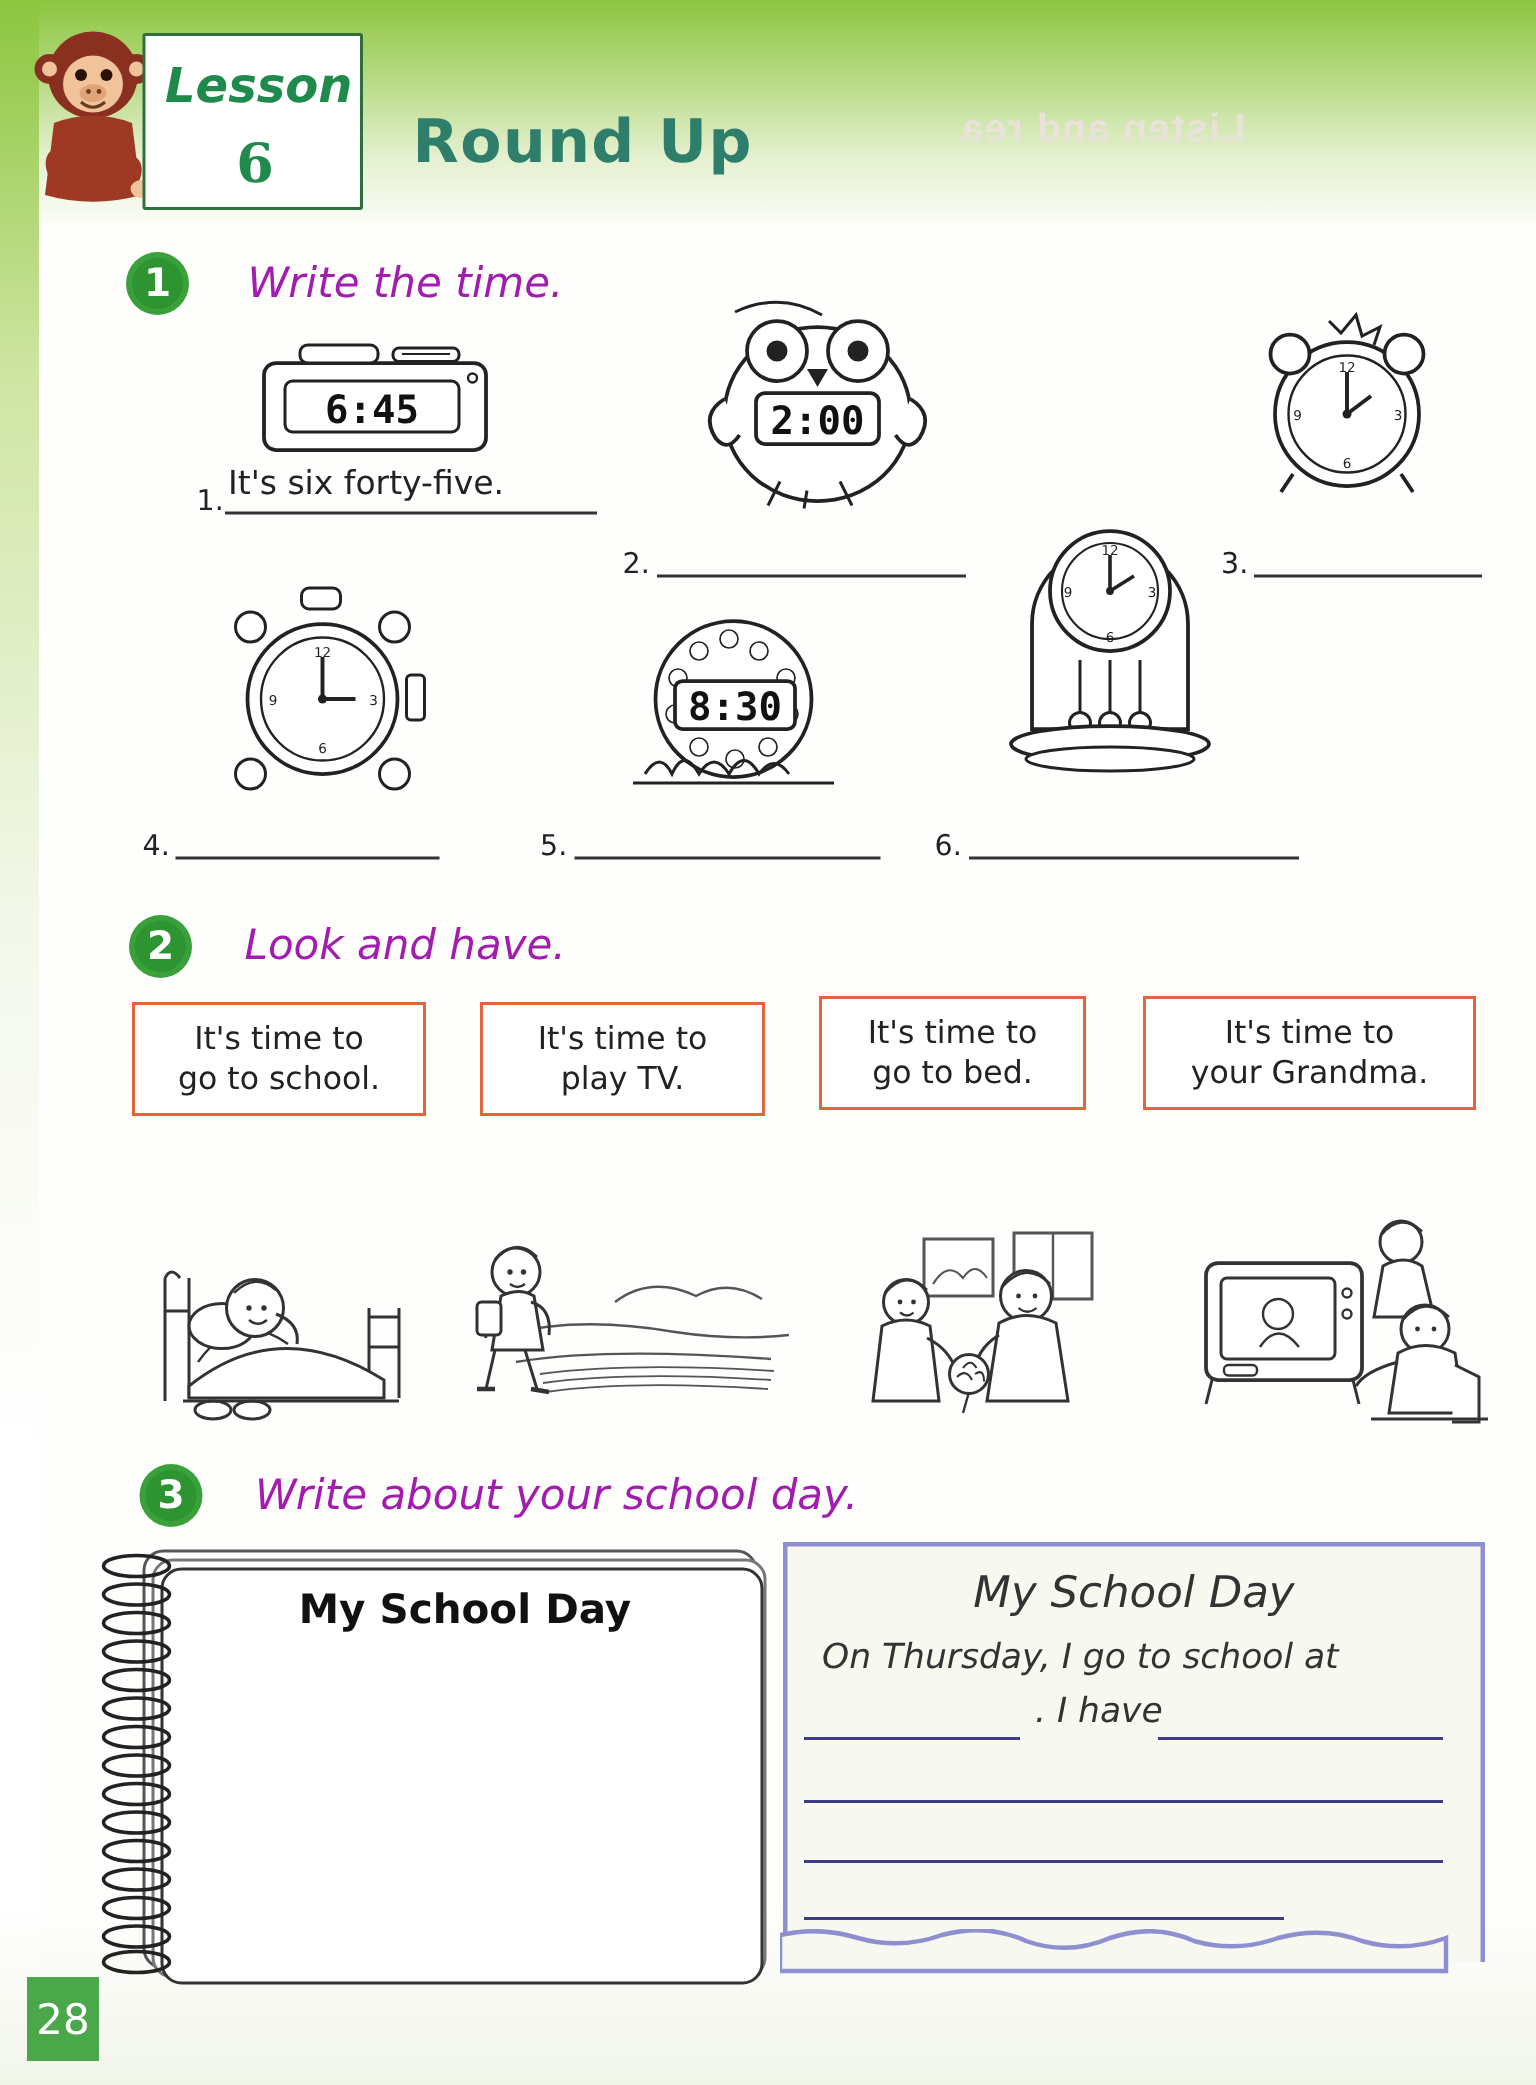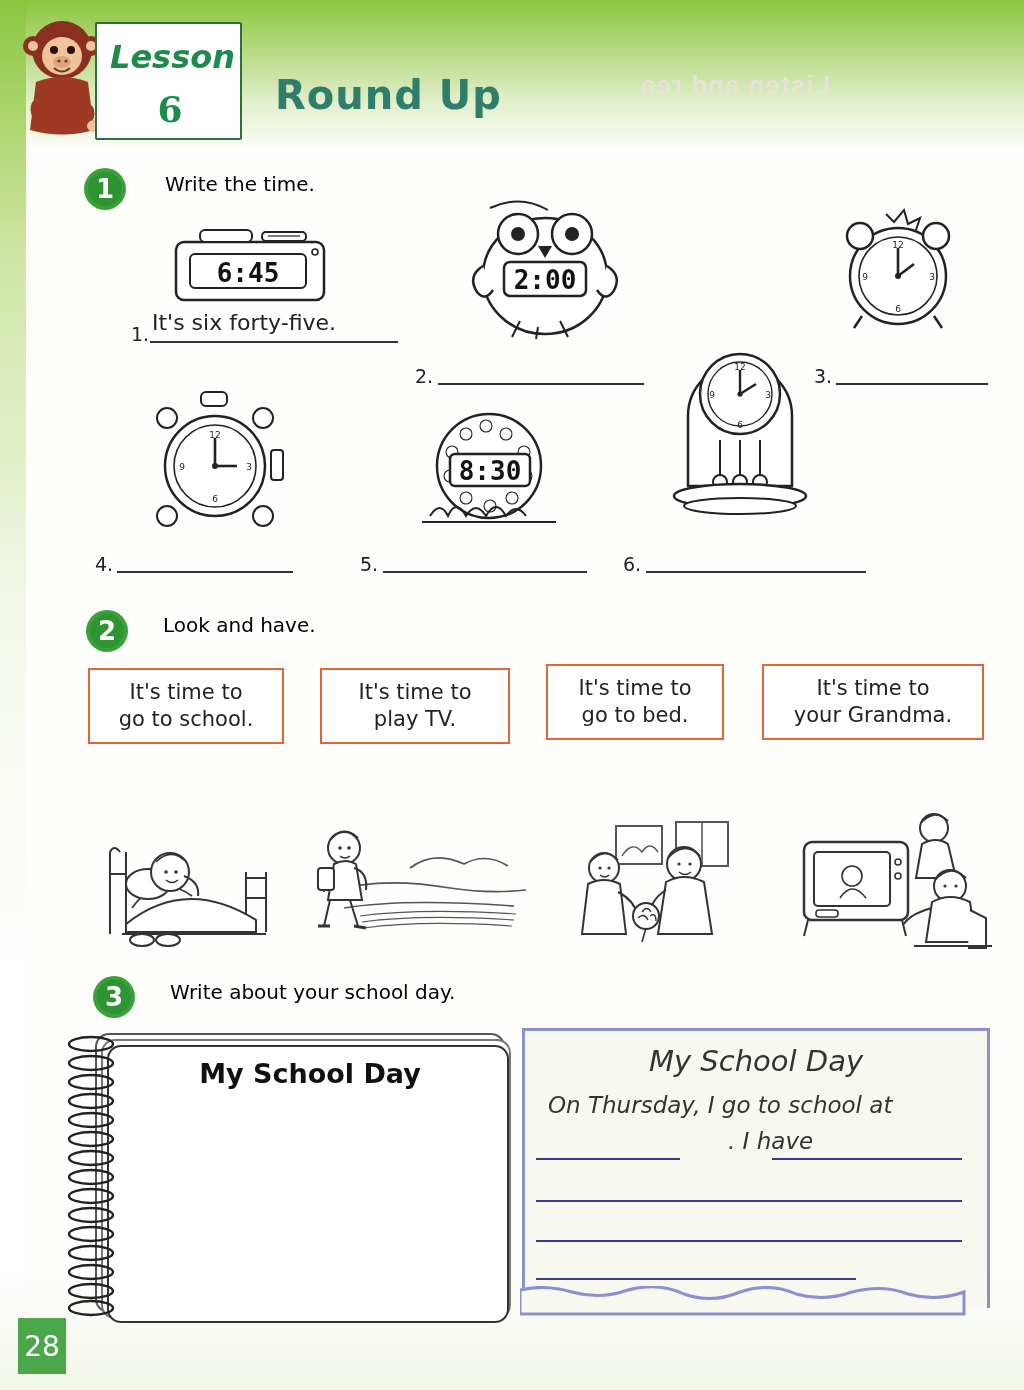--- a/index.html
+++ b/index.html
@@ -68,21 +68,21 @@
     position:absolute; width:44px; height:44px;
     color:#fff; font-size:26px; font-weight:bold;
     display:flex; align-items:center; justify-content:center;
     font-family:"DejaVu Sans", sans-serif;
   }
   .ex-num .burst { position:absolute; inset:0; }
   .ex-num span { position:relative; z-index:2; }
   .ex-title {
     position:absolute;
     font-family:"DejaVu Sans", sans-serif;
-    font-size:20px; color:#000000; font-weight:500;
+    font-size:28px; color:#a21caf; font-weight:500;font-style:italic;
   }
 
   .num-label {
     position:absolute;
     font-family:"DejaVu Sans", sans-serif;
     font-size:19px; color:#222;
   }
   .answer-line {
     position:absolute; border-bottom:2px solid #333;
   }
@@ -142,21 +142,21 @@
     position:absolute; left:522px; top:1044px; width:468px; text-align:center;
     font-family:"DejaVu Sans", sans-serif; font-style:italic;
     font-size:29px; color:#333;
   }
   .sheet-line1 {
     position:absolute; left:548px; top:1092px;
     font-family:"DejaVu Sans", sans-serif; font-style:italic;
     font-size:23px; color:#333;
   }
   .sheet-line2 {
-    position:absolute; left:728px; top:1128px;
+    position:absolute; left:690px; top:1128px;
     font-family:"DejaVu Sans", sans-serif; font-style:italic;
     font-size:23px; color:#333;
   }
   .rule { position:absolute; border-bottom:2px solid #3b3b8a; }
 
   
   .page-num {
     position:absolute; left:18px; top:1318px; width:48px; height:56px;
     background:#4aa84a; color:#fff;
     display:flex; align-items:center; justify-content:center;

